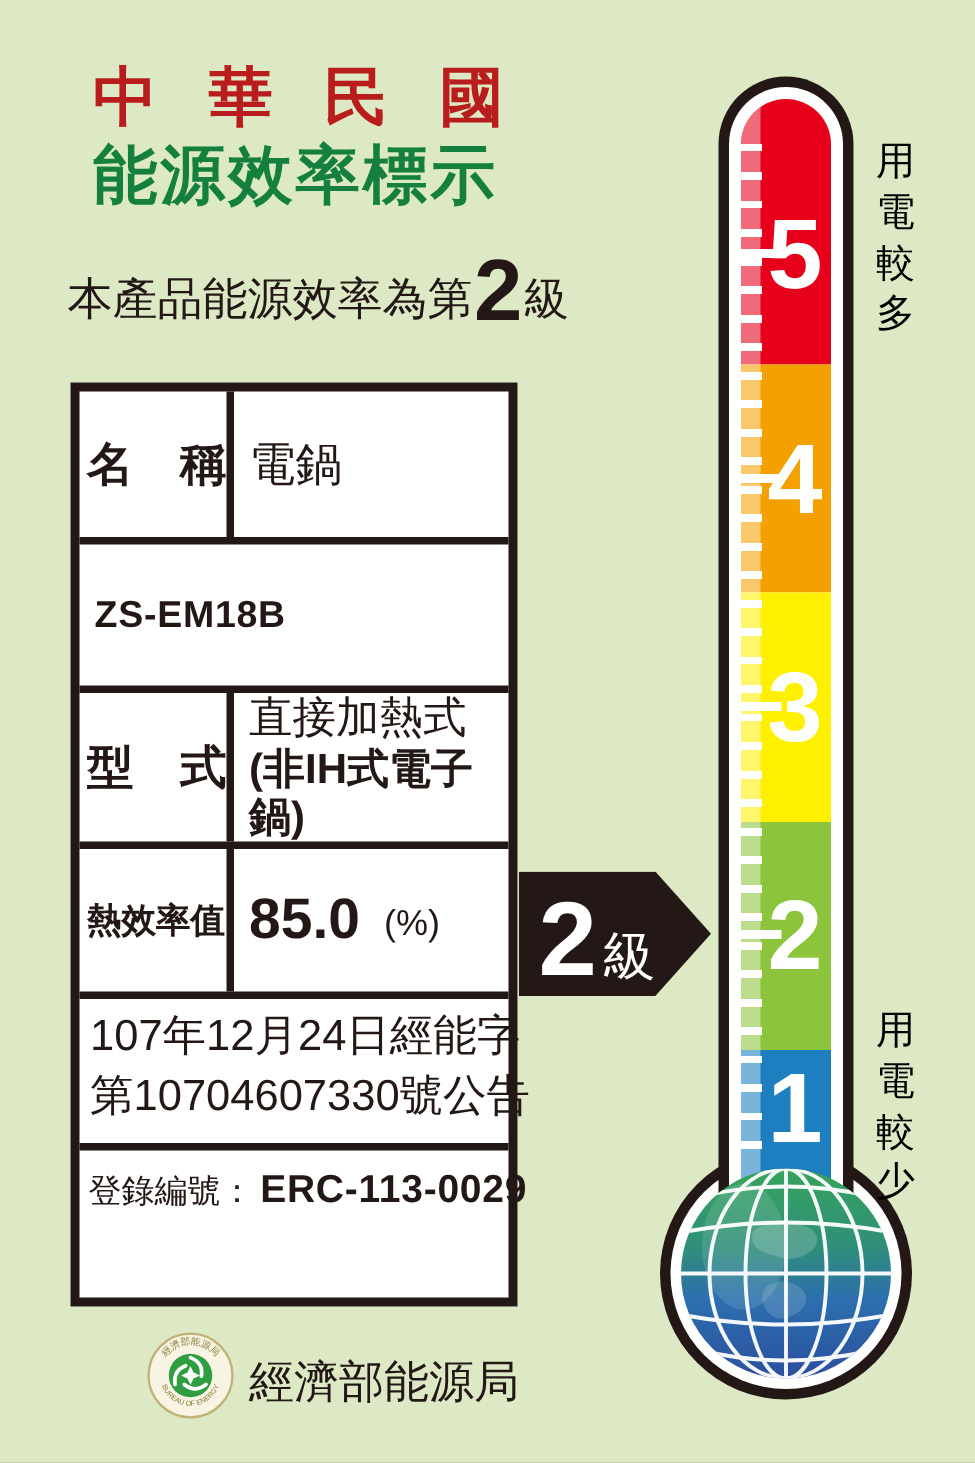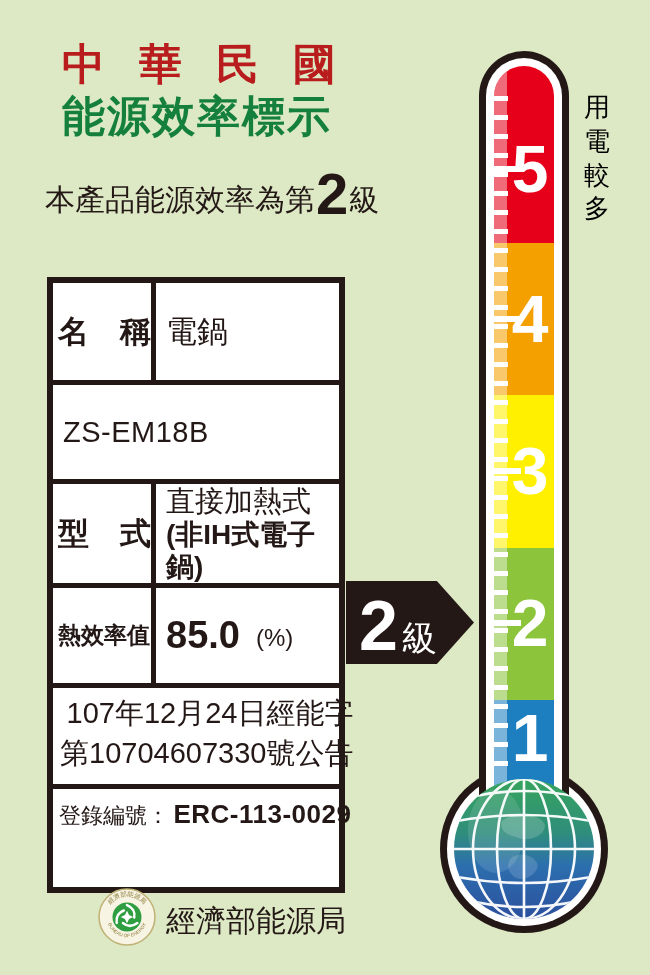--- a/index.html
+++ b/index.html
@@ -28,42 +28,42 @@
     position: absolute; left: 45px; top: 156px; height: 62px;
     display: flex; align-items: flex-end; white-space: nowrap;
   }
   .subtitle .pre, .subtitle .suf { font-size: 30px; line-height: 1.1; padding-bottom: 2px; }
   .subtitle .big { font-size: 58px; font-weight: bold; line-height: 0.82; margin: 0 1px; }
   
   .info-table {
     position: absolute; left: 47px; top: 255px;
     width: 298px; height: 616px;
     background: #fff; border: 6px solid #231815;
-    display: flex; flex-direction: column; margin-top: 22px;
+    display: flex; flex-direction: column;
   }
   .trow { display: flex; flex: 0 0 auto; }
   .trow + .trow { border-top: 5px solid #231815; }
   .cell-label {
     flex: 0 0 103px; border-right: 5px solid #231815;
     display: flex; align-items: center; padding: 0 5px;
     font-size: 31px; font-weight: 600; white-space: nowrap; overflow: hidden;
   }
   .cell-label.small { font-size: 23px; letter-spacing: 0; }
   .cell-value {
     flex: 1 1 auto; display: flex; align-items: center;
     padding-left: 10px; font-size: 31px; overflow: hidden;
   }
-  .cell-value .latin { font-weight: normal; font-size: 29px; letter-spacing: 0.5px; }
+  .cell-value .latin { font-weight: bold; font-size: 25px; letter-spacing: 0.5px; }
   .stack { display: flex; flex-direction: column; justify-content: center; }
   .stack .l1 { font-size: 29px; line-height: 1.2; }
   .stack .l2 { font-size: 28px; line-height: 1.15; font-weight: bold; }
   .eff-val { font-weight: bold; font-size: 38px; text-align: center; }
   .eff-unit { font-size: 24px; margin-left: 16px; padding-top: 4px; }
   .announce { display: block; padding: 5px 4px 0 7px; font-size: 29px; line-height: 1.38; }
-  .announce div { white-space: nowrap; text-align: right; }
+  .announce div { white-space: nowrap; }
   .register { display: block; padding: 10px 4px 0 6px; white-space: nowrap; }
   .register .rl { font-size: 22px; }
   .register .rv { font-size: 26px; font-weight: bold; letter-spacing: 0.5px; }
   
   .badge { position: absolute; left: 98px; top: 888px; width: 58px; height: 58px; }
   .agency {
     position: absolute; left: 166px; top: 901px;
     font-size: 30px; font-weight: 500; white-space: nowrap;
   }
   
@@ -234,14 +234,15 @@
         <path d="M3,42 Q70,30 137,42"></path>
         <line x1="0" y1="70" x2="140" y2="70"></line>
         <path d="M3,98 Q70,110 137,98"></path>
         <path d="M16,122 Q70,134 124,122"></path>
       </g>
       <ellipse cx="42" cy="52" rx="28" ry="42" fill="#ffffff" opacity="0.12"></ellipse>
     </g>
   </svg>
 
   <div class="vlabel top">用電較多</div>
+  <div class="vlabel bottom">用電較少</div>
 
 </div>
 
 </body></html>

